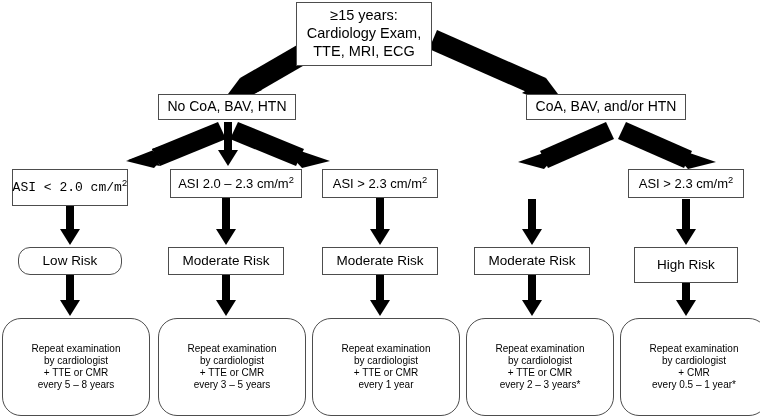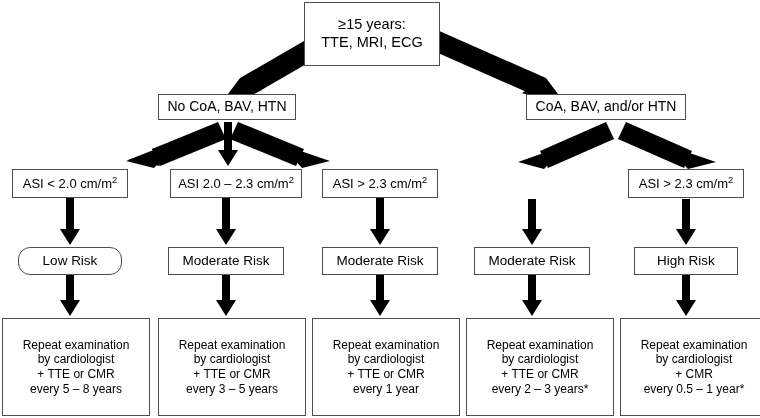--- a/index.html
+++ b/index.html
@@ -30,21 +30,21 @@
     z-index: 3;
   }
   .node .ln {
     display: block;
     white-space: nowrap;
   }
   .n-root     { font-size: 14.5px; }
   .n-level2   { font-size: 14px; }
   .n-asi      { font-size: 13px; }
   .n-risk     { font-size: 13.5px; }
-  .n-rec      { font-size: 12px; }
+  .n-rec      { font-size: 10px; border-radius: 19px; }
   .sup { font-size: 0.72em; vertical-align: super; line-height: 0; }
 
   .arrow-layer {
     position: absolute;
     left: 0; top: 0;
     width: 760px;
     height: 418px;
     z-index: 1;
     pointer-events: none;
   }
@@ -128,33 +128,34 @@
         <path d="M 522 300 L 542 300 L 532 316 Z"></path>
       </g>
       <g>
         <rect x="682" y="275" width="8" height="28"></rect>
         <path d="M 676 300 L 696 300 L 686 316 Z"></path>
       </g>
 
     </g>
   </svg>
 
-  <div class="node n-root" style="left:304px; top:2px; width:136px; height:64px;">
+  <div class="node n-root" style="left:296px; top:2px; width:136px; height:64px;">
     <span class="ln">≥15 years:</span>
+    <span class="ln">Cardiology Exam,</span>
     <span class="ln">TTE, MRI, ECG</span>
   </div>
 
   <div class="node n-level2" style="left:526px; top:94px; width:160px; height:26px;">
     <span class="ln">CoA, BAV, and/or HTN</span>
   </div>
   <div class="node n-level2" style="left:158px; top:94px; width:138px; height:26px;">
     <span class="ln">No CoA, BAV, HTN</span>
   </div>
 
-  <div class="node n-asi" style="left:12px; top:169px; width:116px; height:29px;">
+  <div class="node n-asi" style="left:12px; top:169px; width:116px; height:37px;font-family:Liberation Mono, monospace;">
     <span class="ln"><span>ASI &lt; 2.0 cm/m</span><span class="sup">2</span></span>
   </div>
   <div class="node n-asi" style="left:160px; top:169px; width:132px; height:29px;margin-left:10px;">
     <span class="ln"><span>ASI 2.0 – 2.3 cm/m</span><span class="sup">2</span></span>
   </div>
   <div class="node n-asi" style="left:322px; top:169px; width:116px; height:29px;">
     <span class="ln"><span>ASI &gt; 2.3 cm/m</span><span class="sup">2</span></span>
   </div>
   <div class="node n-asi" style="left:628px; top:169px; width:116px; height:29px;">
     <span class="ln"><span>ASI &gt; 2.3 cm/m</span><span class="sup">2</span></span>
@@ -165,21 +166,21 @@
   </div>
   <div class="node n-risk" style="left:168px; top:247px; width:116px; height:28px;">
     <span class="ln">Moderate Risk</span>
   </div>
   <div class="node n-risk" style="left:322px; top:247px; width:116px; height:28px;">
     <span class="ln">Moderate Risk</span>
   </div>
   <div class="node n-risk" style="left:474px; top:247px; width:116px; height:28px;">
     <span class="ln">Moderate Risk</span>
   </div>
-  <div class="node n-risk" style="left:634px; top:247px; width:104px; height:28px;">
+  <div class="node n-risk" style="left:634px; top:247px; width:104px; height:36px;">
     <span class="ln">High Risk</span>
   </div>
 
   <div class="node n-rec" style="left:2px; top:318px; width:148px; height:98px;">
     <span class="ln">Repeat examination</span>
     <span class="ln">by cardiologist</span>
     <span class="ln">+ TTE or CMR</span>
     <span class="ln">every 5 – 8 years</span>
   </div>
 

